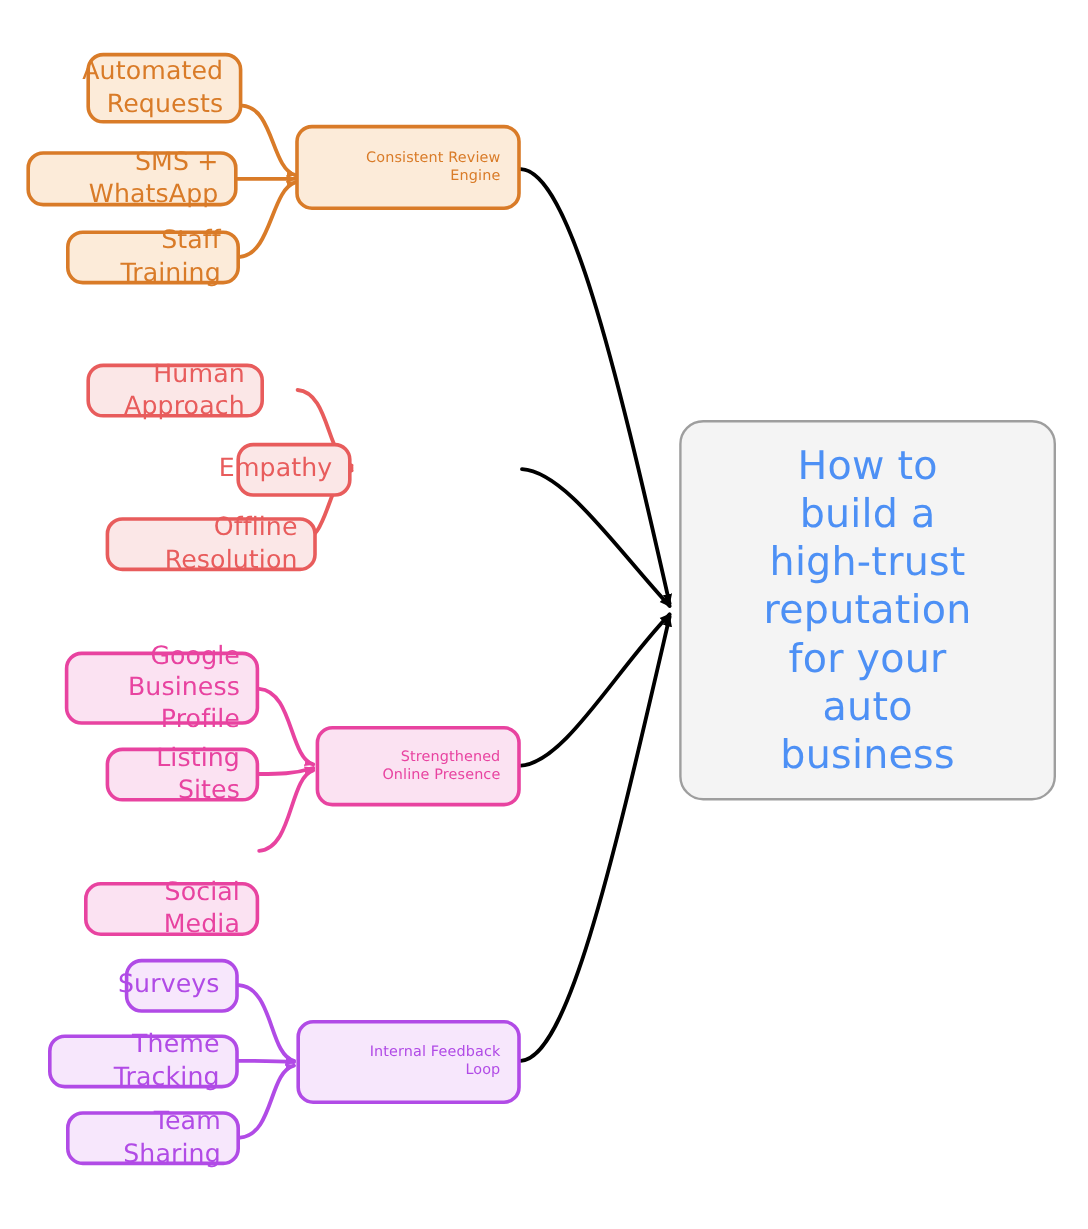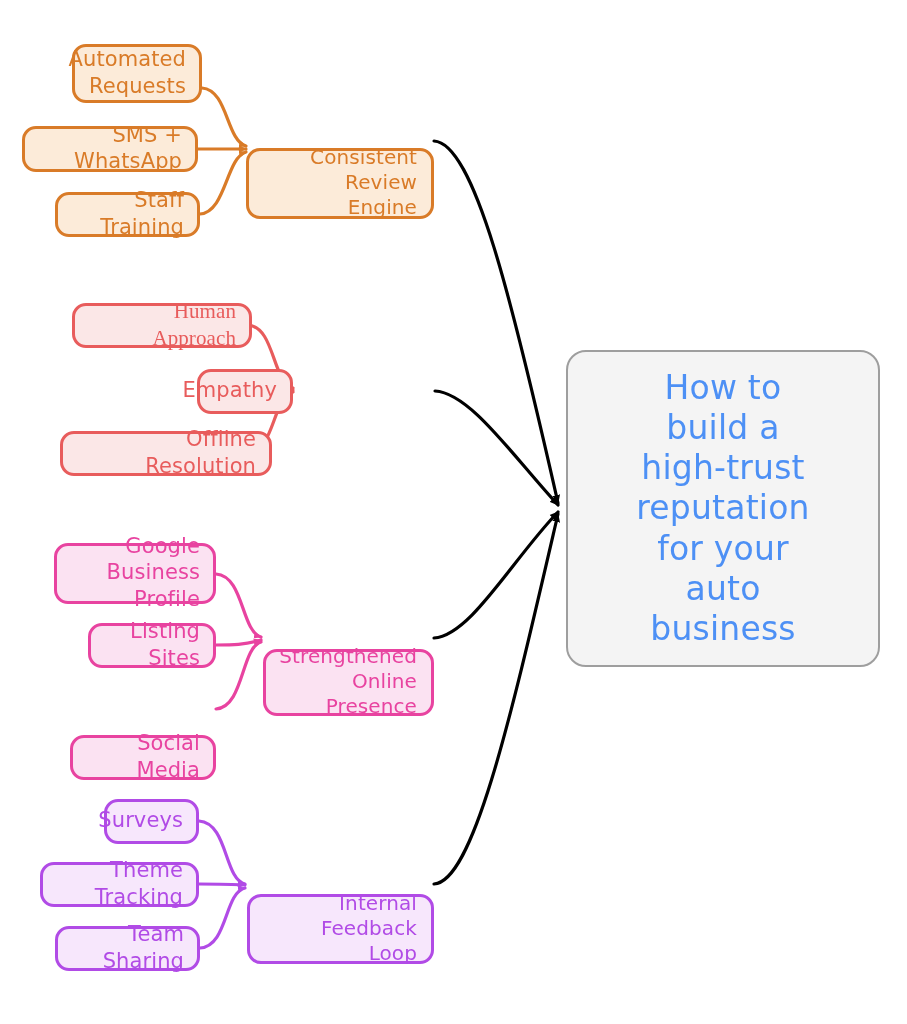--- a/index.html
+++ b/index.html
@@ -40,23 +40,22 @@
     white-space: pre-line;
     letter-spacing: 0.1px;
   }
   .node.leaf {
     border-width: 3px;
     font-size: 21px;
     padding: 4px 13px 6px 13px;
   }
   .node.hub {
     border-width: 3px;
-    font-size: 20px;
+    font-size: 12px;
     padding: 4px 14px 6px 14px;
-    margin-top: 44px;
   }
   
   .c-orange { border-color: #D97B28; background: #FCEBD9; color: #D97B28; }
   
   .c-red { border-color: #E85C5C; background: #FBE7E7; color: #E85C5C; }
   
   .c-pink { border-color: #E843A0; background: #FBE2F2; color: #E843A0; }
   
   .c-purple { border-color: #B14BE6; background: #F7E7FC; color: #B14BE6; }
 
@@ -141,25 +140,25 @@
   <div class="node leaf c-orange" style="left:72px; top:44px; width:130px; height:59px;">Automated
 Requests</div>
 
   <div class="node leaf c-orange" style="left:22px; top:126px; width:176px; height:46px;">SMS + WhatsApp</div>
 
   <div class="node leaf c-orange" style="left:55px; top:192px; width:145px; height:45px;">Staff Training</div>
 
   <div class="node hub c-orange" style="left:246px; top:104px; width:188px; height:71px;">Consistent Review
 Engine</div>
 
-  <div class="node leaf c-red" style="left:72px; top:303px; width:180px; height:45px;font-family:Liberation Serif, serif;">Human Approach</div>
+  <div class="node leaf c-red" style="left:72px; top:303px; width:148px; height:45px;">Human Approach</div>
 
   <div class="node leaf c-red" style="left:152px; top:369px; width:96px; height:45px;margin-left:45px;">Empathy</div>
 
-  <div class="node leaf c-red" style="left:60px; top:431px; width:212px; height:45px;padding-left:20px;">Offline Resolution</div>
+  <div class="node leaf c-red" style="left:88px; top:431px; width:176px; height:45px;padding-left:20px;">Offline Resolution</div>
 
 
   <div class="node leaf c-pink" style="left:54px; top:543px; width:162px; height:61px;">Google Business
 Profile</div>
 
   <div class="node leaf c-pink" style="left:88px; top:623px; width:128px; height:45px;">Listing Sites</div>
 
   <div class="node leaf c-pink" style="left:70px; top:687px; width:146px; height:45px;margin-top:48px;">Social Media</div>
 
   <div class="node leaf c-purple" style="left:104px; top:799px; width:95px; height:45px;">Surveys</div>

